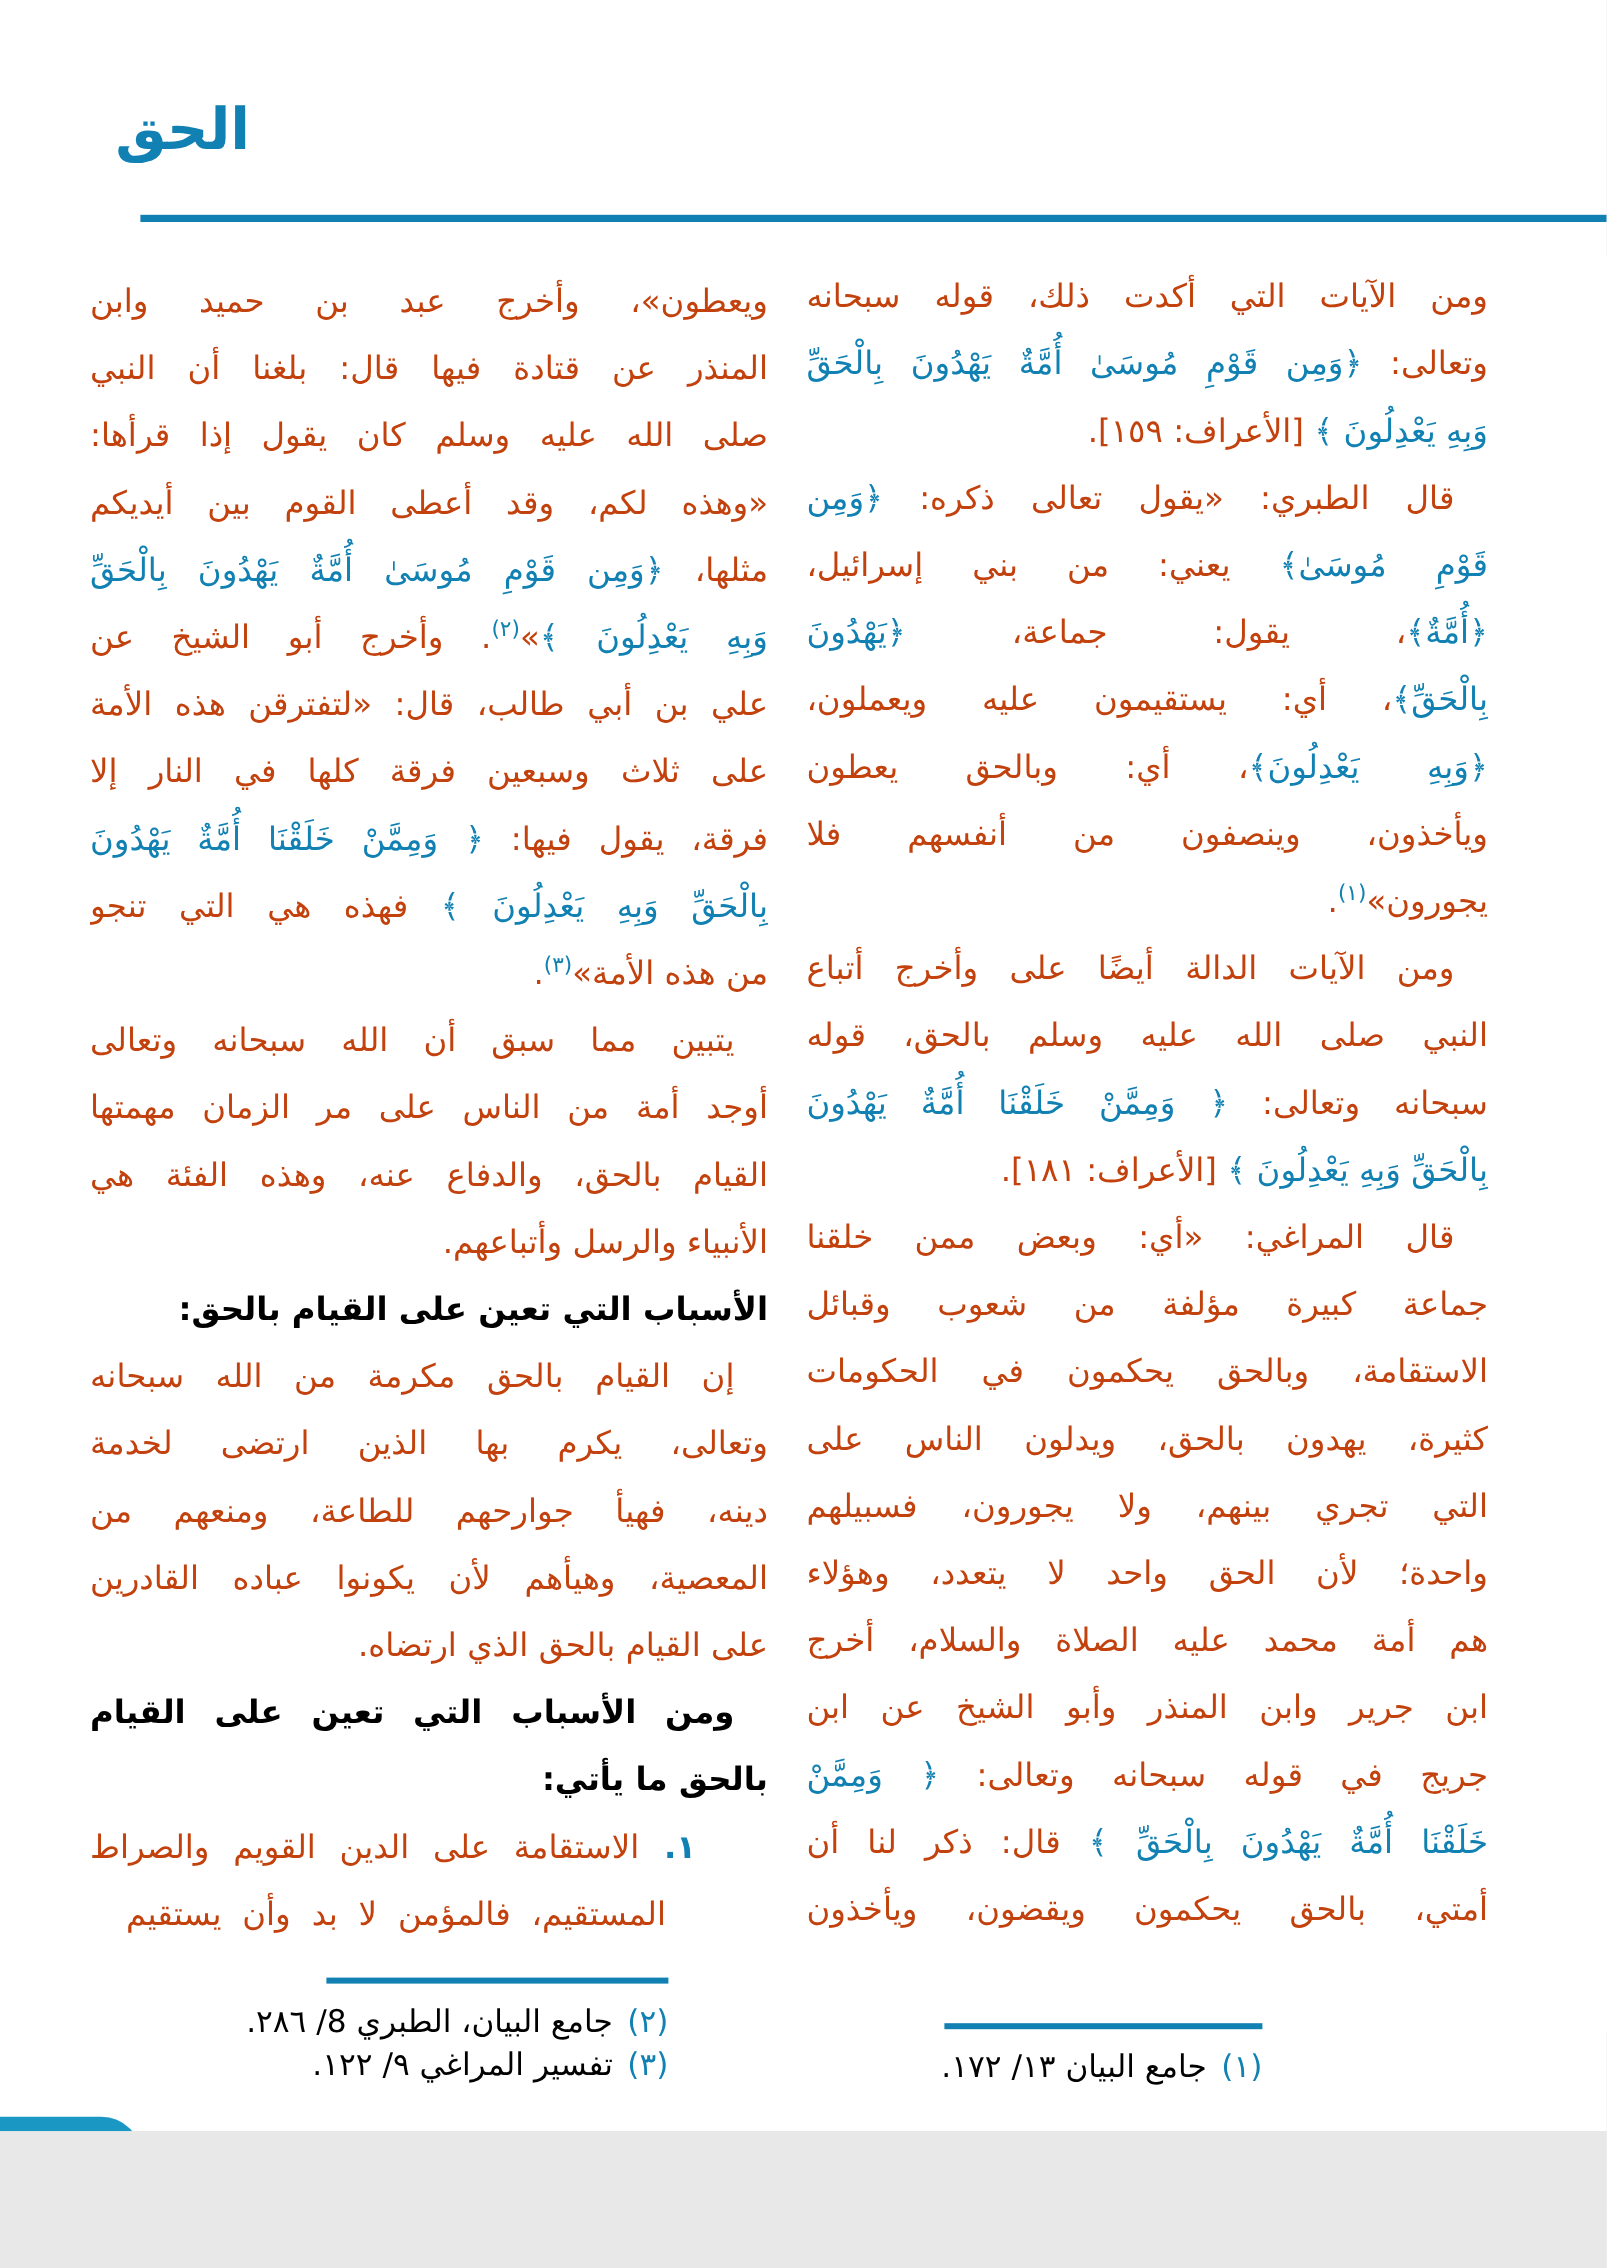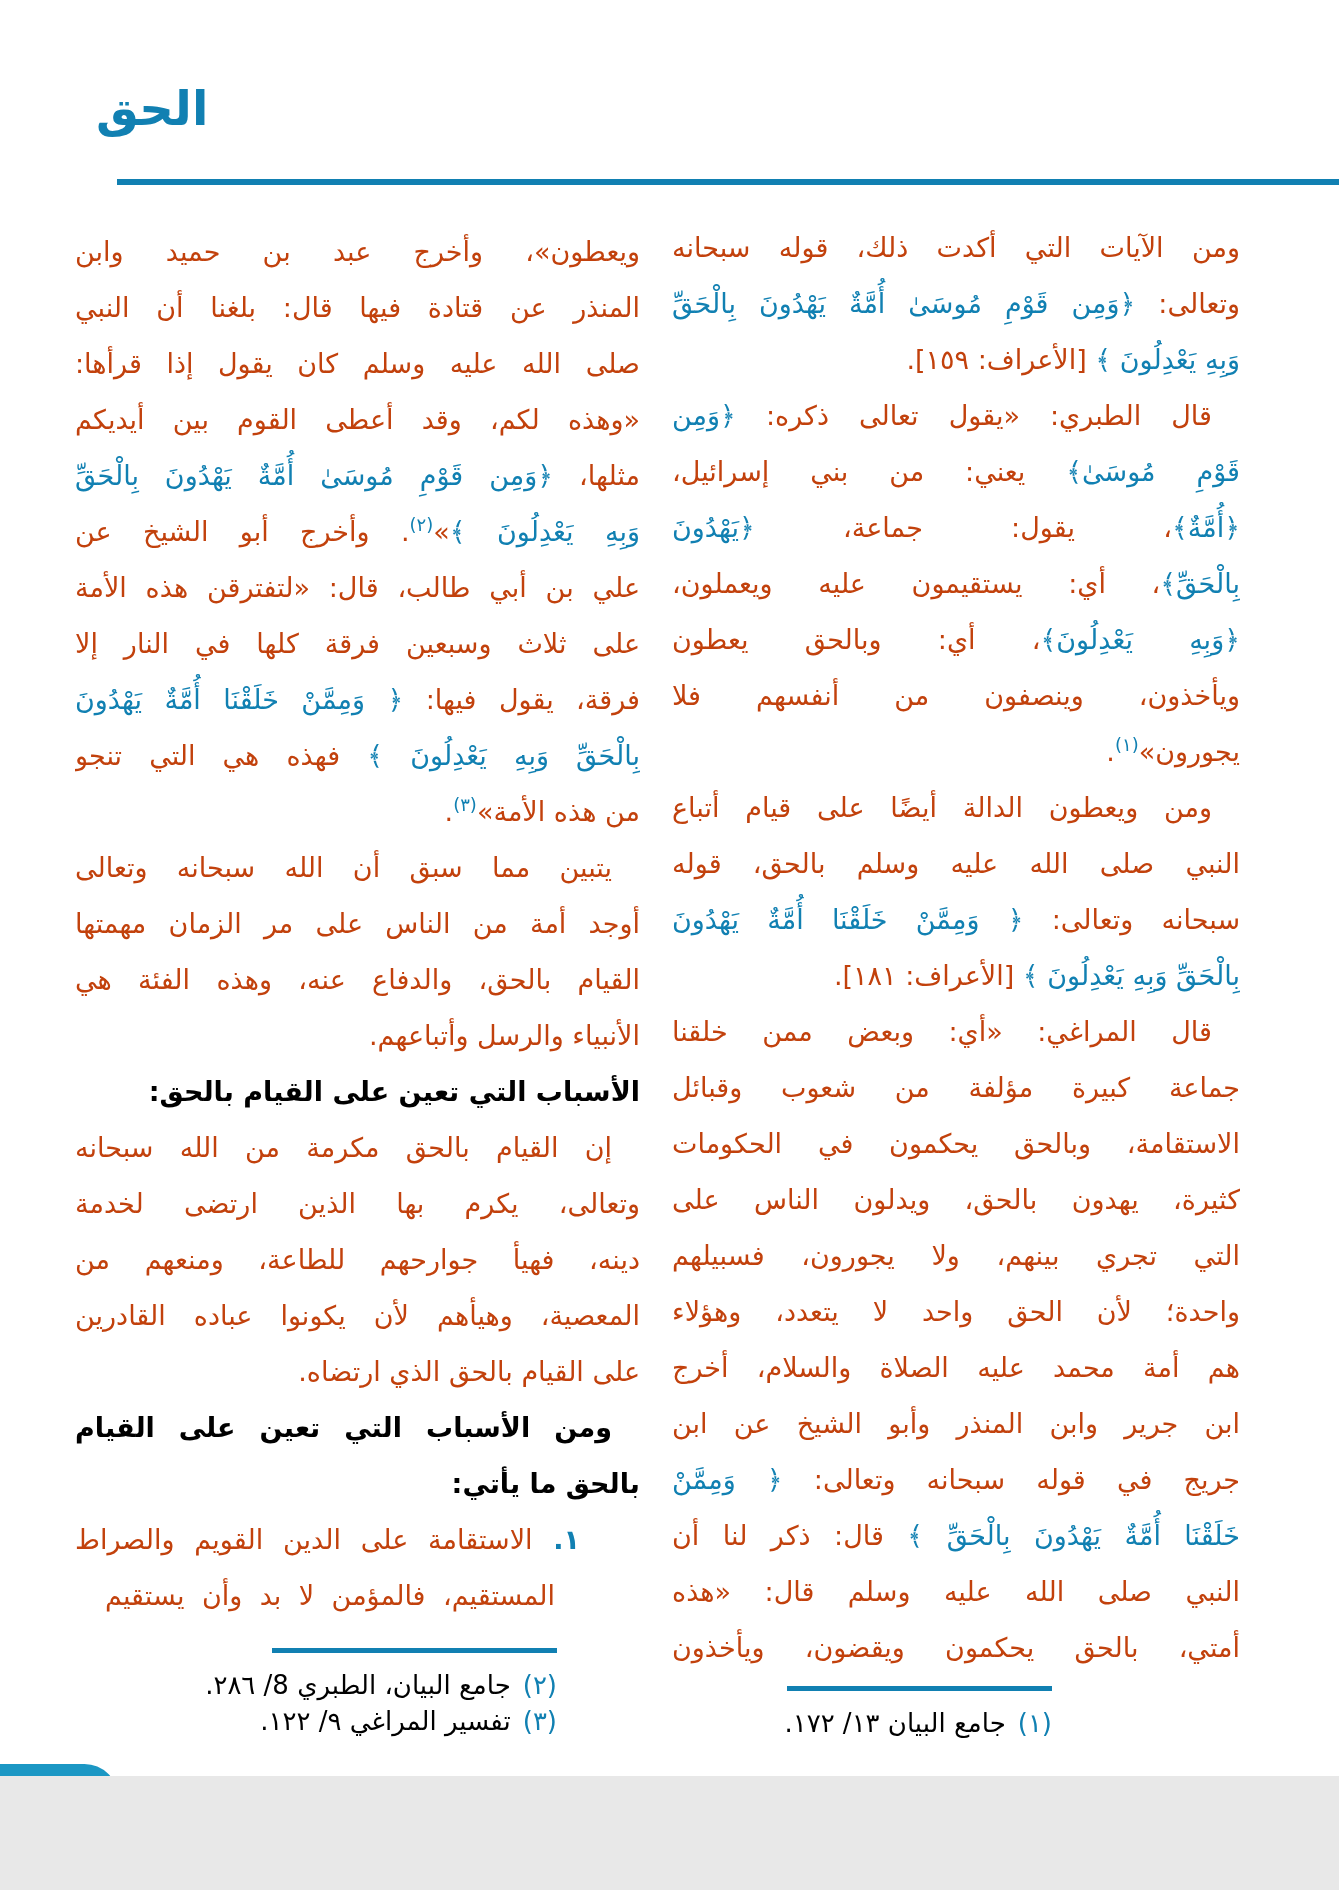--- a/index.html
+++ b/index.html
@@ -61,35 +61,34 @@
       <div class="ln"><span class="seg-n">ومن الآيات التي أكدت ذلك، قوله سبحانه</span></div>
       <div class="ln"><span class="seg-n">وتعالى: </span><span class="seg-q">﴿وَمِن قَوْمِ مُوسَىٰ أُمَّةٌ يَهْدُونَ بِالْحَقِّ</span></div>
       <div class="ln end"><span class="seg-q">وَبِهِ يَعْدِلُونَ ﴾</span><span class="seg-n"> [الأعراف: ١٥٩].</span></div>
       <div class="ln" style="padding-right: 28px;"><span class="seg-n">قال الطبري: «يقول تعالى ذكره: </span><span class="seg-q">﴿وَمِن</span></div>
       <div class="ln"><span class="seg-q">قَوْمِ مُوسَىٰ﴾</span><span class="seg-n"> يعني: من بني إسرائيل،</span></div>
       <div class="ln"><span class="seg-q">﴿أُمَّةٌ﴾</span><span class="seg-n">، يقول: جماعة، </span><span class="seg-q">﴿يَهْدُونَ</span></div>
       <div class="ln"><span class="seg-q">بِالْحَقِّ﴾</span><span class="seg-n">، أي: يستقيمون عليه ويعملون،</span></div>
       <div class="ln"><span class="seg-q">﴿وَبِهِ يَعْدِلُونَ﴾</span><span class="seg-n">، أي: وبالحق يعطون</span></div>
       <div class="ln"><span class="seg-n">ويأخذون، وينصفون من أنفسهم فلا</span></div>
       <div class="ln end"><span class="seg-n">يجورون»</span><sup class="seg-f">(١)</sup><span class="seg-n">.</span></div>
-      <div class="ln" style="padding-right: 28px;"><span class="seg-n">ومن ويعطون الدالة أيضًا على قيام أتباع</span></div>
+      <div class="ln" style="padding-right: 28px;"><span class="seg-n">ومن الآيات الدالة أيضًا على وأخرج أتباع</span></div>
       <div class="ln"><span class="seg-n">النبي صلى الله عليه وسلم بالحق، قوله</span></div>
       <div class="ln"><span class="seg-n">سبحانه وتعالى: </span><span class="seg-q">﴿ وَمِمَّنْ خَلَقْنَا أُمَّةٌ يَهْدُونَ</span></div>
       <div class="ln end"><span class="seg-q">بِالْحَقِّ وَبِهِ يَعْدِلُونَ ﴾</span><span class="seg-n"> [الأعراف: ١٨١].</span></div>
       <div class="ln" style="padding-right: 28px;"><span class="seg-n">قال المراغي: «أي: وبعض ممن خلقنا</span></div>
       <div class="ln"><span class="seg-n">جماعة كبيرة مؤلفة من شعوب وقبائل</span></div>
       <div class="ln"><span class="seg-n">الاستقامة، وبالحق يحكمون في الحكومات</span></div>
       <div class="ln"><span class="seg-n">كثيرة، يهدون بالحق، ويدلون الناس على</span></div>
       <div class="ln"><span class="seg-n">التي تجري بينهم، ولا يجورون، فسبيلهم</span></div>
       <div class="ln"><span class="seg-n">واحدة؛ لأن الحق واحد لا يتعدد، وهؤلاء</span></div>
       <div class="ln"><span class="seg-n">هم أمة محمد عليه الصلاة والسلام، أخرج</span></div>
       <div class="ln"><span class="seg-n">ابن جرير وابن المنذر وأبو الشيخ عن ابن</span></div>
       <div class="ln"><span class="seg-n">جريج في قوله سبحانه وتعالى: </span><span class="seg-q">﴿ وَمِمَّنْ</span></div>
       <div class="ln"><span class="seg-q">خَلَقْنَا أُمَّةٌ يَهْدُونَ بِالْحَقِّ ﴾</span><span class="seg-n"> قال: ذكر لنا أن</span></div>
-      <div class="ln"><span class="seg-n">النبي صلى الله عليه وسلم قال: «هذه</span></div>
       <div class="ln"><span class="seg-n">أمتي، بالحق يحكمون ويقضون، ويأخذون</span></div>
     </div>
   <div class="col col-left" id="col-left">
       <div class="ln"><span class="seg-n">ويعطون»، وأخرج عبد بن حميد وابن</span></div>
       <div class="ln"><span class="seg-n">المنذر عن قتادة فيها قال: بلغنا أن النبي</span></div>
       <div class="ln"><span class="seg-n">صلى الله عليه وسلم كان يقول إذا قرأها:</span></div>
       <div class="ln"><span class="seg-n">«وهذه لكم، وقد أعطى القوم بين أيديكم</span></div>
       <div class="ln"><span class="seg-n">مثلها، </span><span class="seg-q">﴿وَمِن قَوْمِ مُوسَىٰ أُمَّةٌ يَهْدُونَ بِالْحَقِّ</span></div>
       <div class="ln"><span class="seg-q">وَبِهِ يَعْدِلُونَ ﴾</span><span class="seg-n">»</span><sup class="seg-f">(٢)</sup><span class="seg-n">. وأخرج أبو الشيخ عن</span></div>
       <div class="ln"><span class="seg-n">علي بن أبي طالب، قال: «لتفترقن هذه الأمة</span></div>

